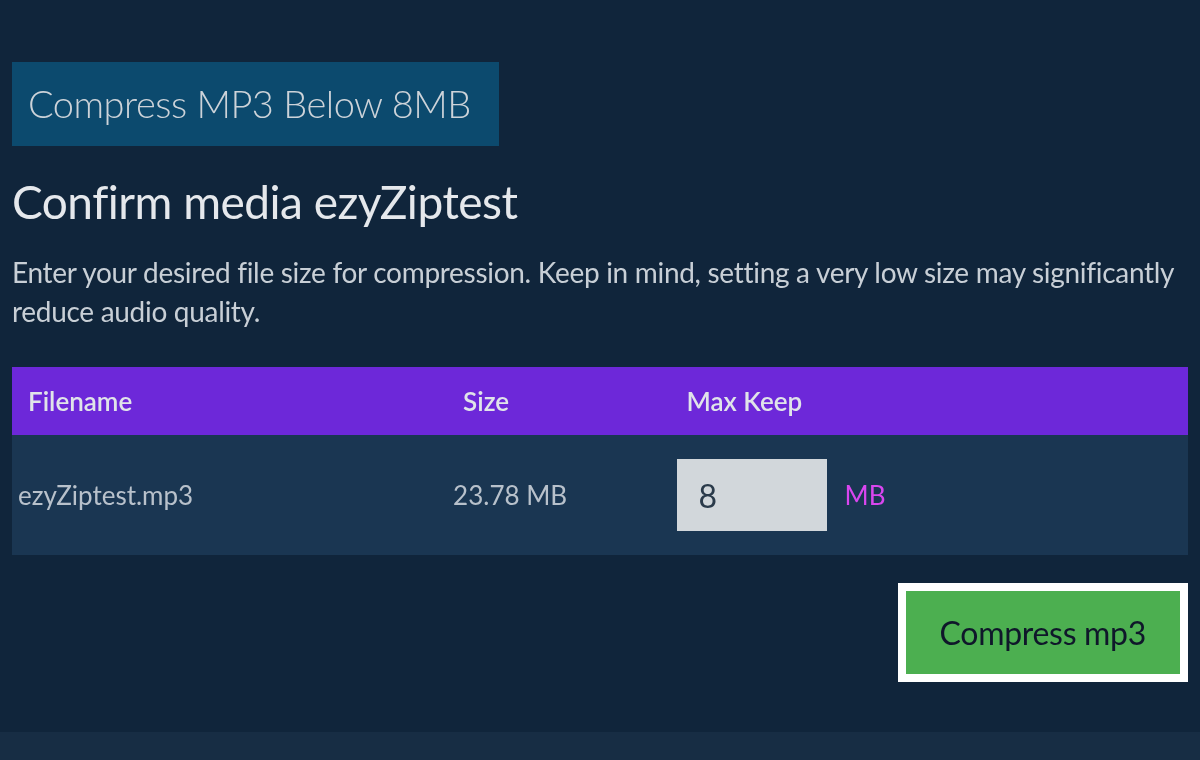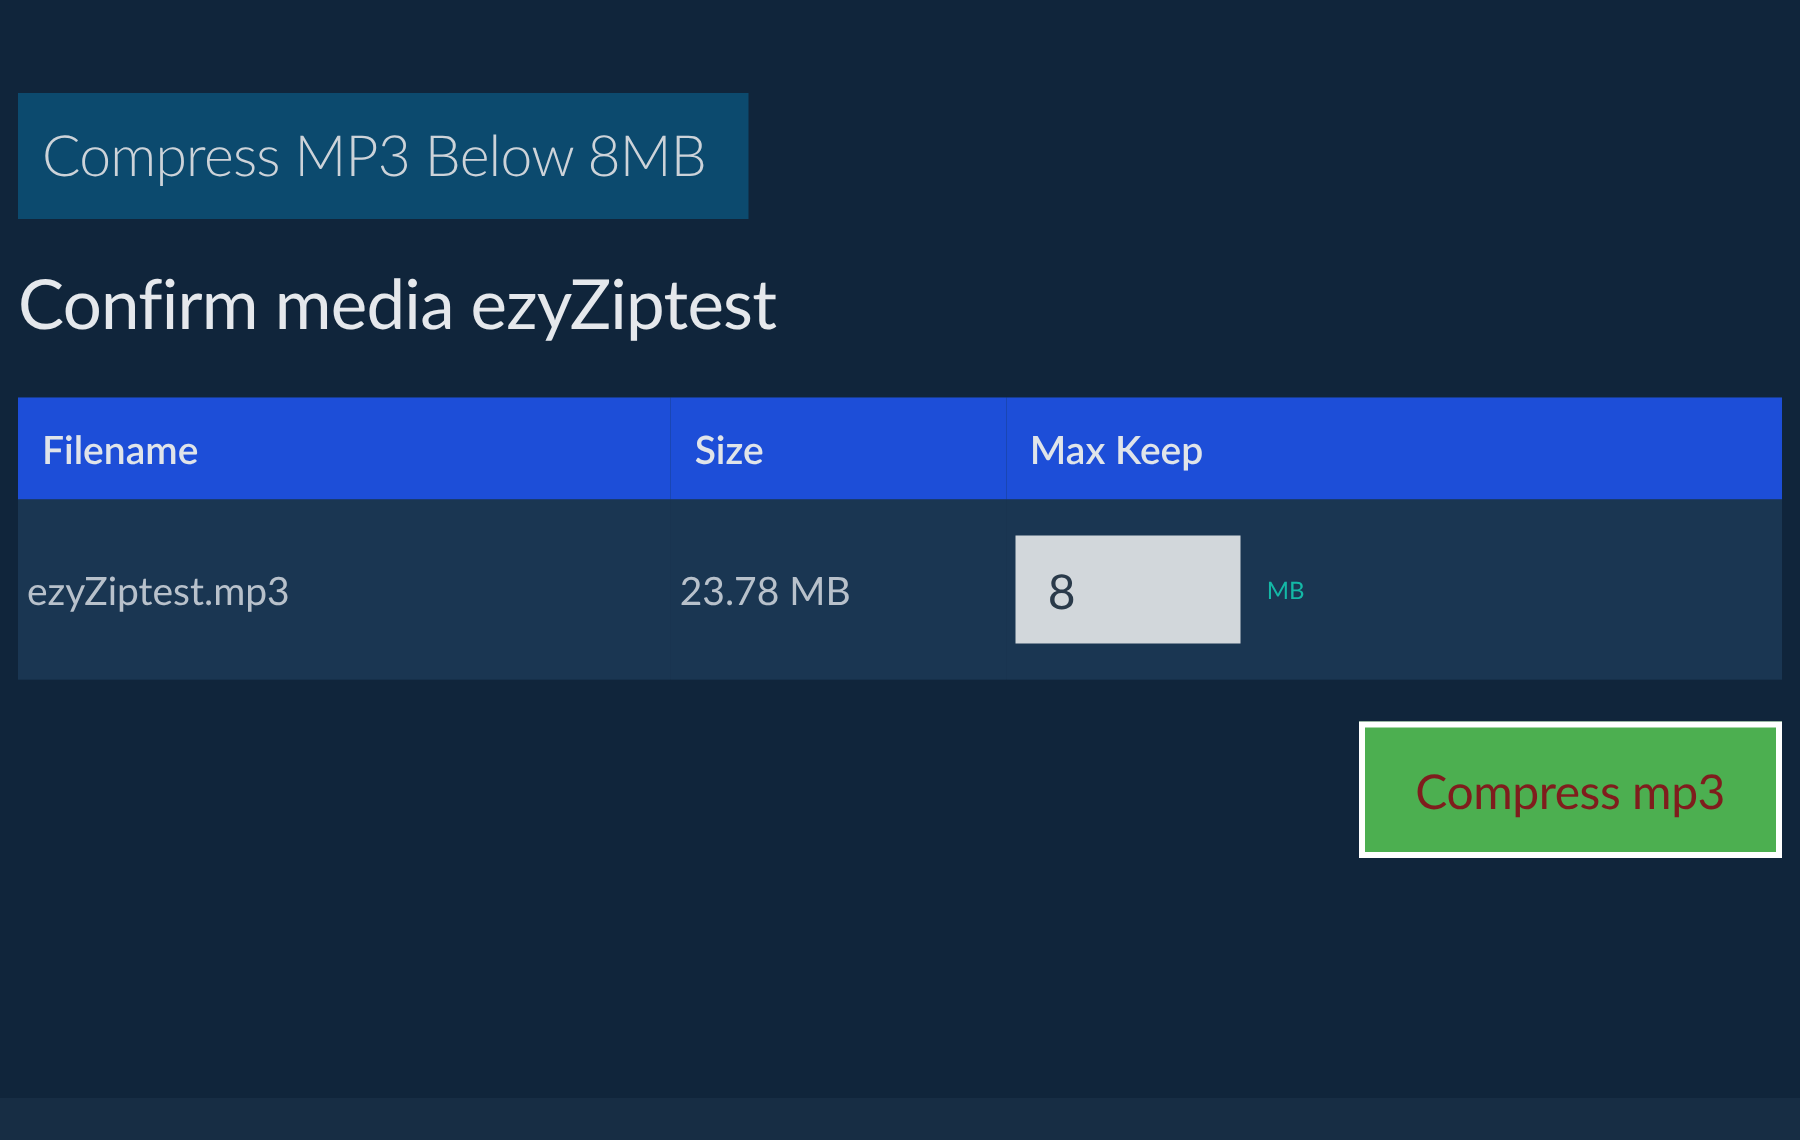--- a/index.html
+++ b/index.html
@@ -45,21 +45,21 @@
       line-height: 1.4;
       letter-spacing: -0.3px;
     }
     .table {
       width: 100%;
       margin-top: 36px;
       background-color: #17314a;
       border-collapse: collapse;
     }
     .table-header {
-      background-color: #1d4ed8;
+      background-color: #6d28d9;
     }
     .table-header th {
       text-align: left;
       font-size: 26px;
       font-weight: 600;
       color: #e0e4e9;
       padding: 18px 16px;
     }
     .table-row {
       background-color: #1a3652;
@@ -89,33 +89,33 @@
       width: 150px;
       height: 72px;
       background-color: #d2d7db;
       border: none;
       font-size: 32px;
       color: #2a3a4a;
       padding: 0 22px;
       font-family: inherit;
     }
     .size-unit {
-      font-size: 16px;
-      color: #14b8a6;
+      font-size: 26px;
+      color: #d946ef;
     }
     .button-row {
       display: flex;
       justify-content: flex-end;
       margin-top: 28px;
       padding-right: 0;
     }
     .compress-button {
       background-color: #4caf50;
-      color: #7f1d1d;
-      border: 4px solid #ffffff;
+      color: #0f172a;
+      border: 8px solid #ffffff;
       font-size: 32px;
       font-weight: 400;
       padding: 22px 34px;
       cursor: pointer;
       font-family: inherit;
       letter-spacing: -0.3px;
     }
     .bottom-strip {
       position: absolute;
       bottom: 0;
@@ -130,20 +130,21 @@
 
 <div class="container">
   <div class="tab-bar">
     <div class="tab">
       <span>Compress MP3 Below 8MB</span>
     </div>
   </div>
 
   <h1 class="main-heading">Confirm media ezyZiptest</h1>
 
+  <p class="description">Enter your desired file size for compression. Keep in mind, setting a very low size may significantly reduce audio quality.</p>
 
   <table class="table">
     <thead class="table-header">
       <tr>
         <th class="col-filename">Filename</th>
         <th class="col-size">Size</th>
         <th class="col-maxsize">Max Keep</th>
       </tr>
     </thead>
     <tbody>

